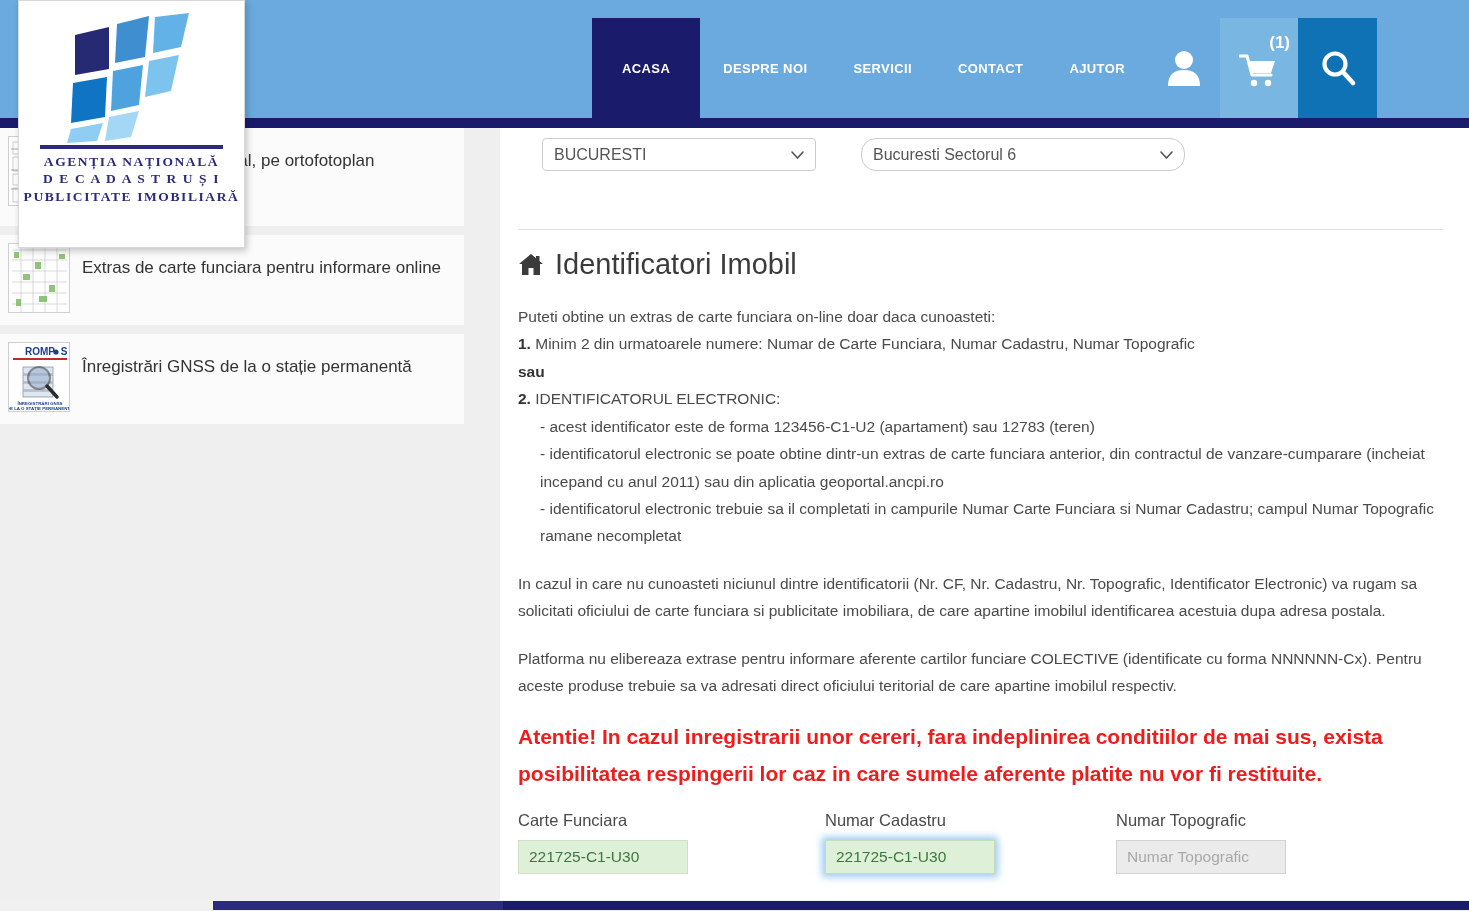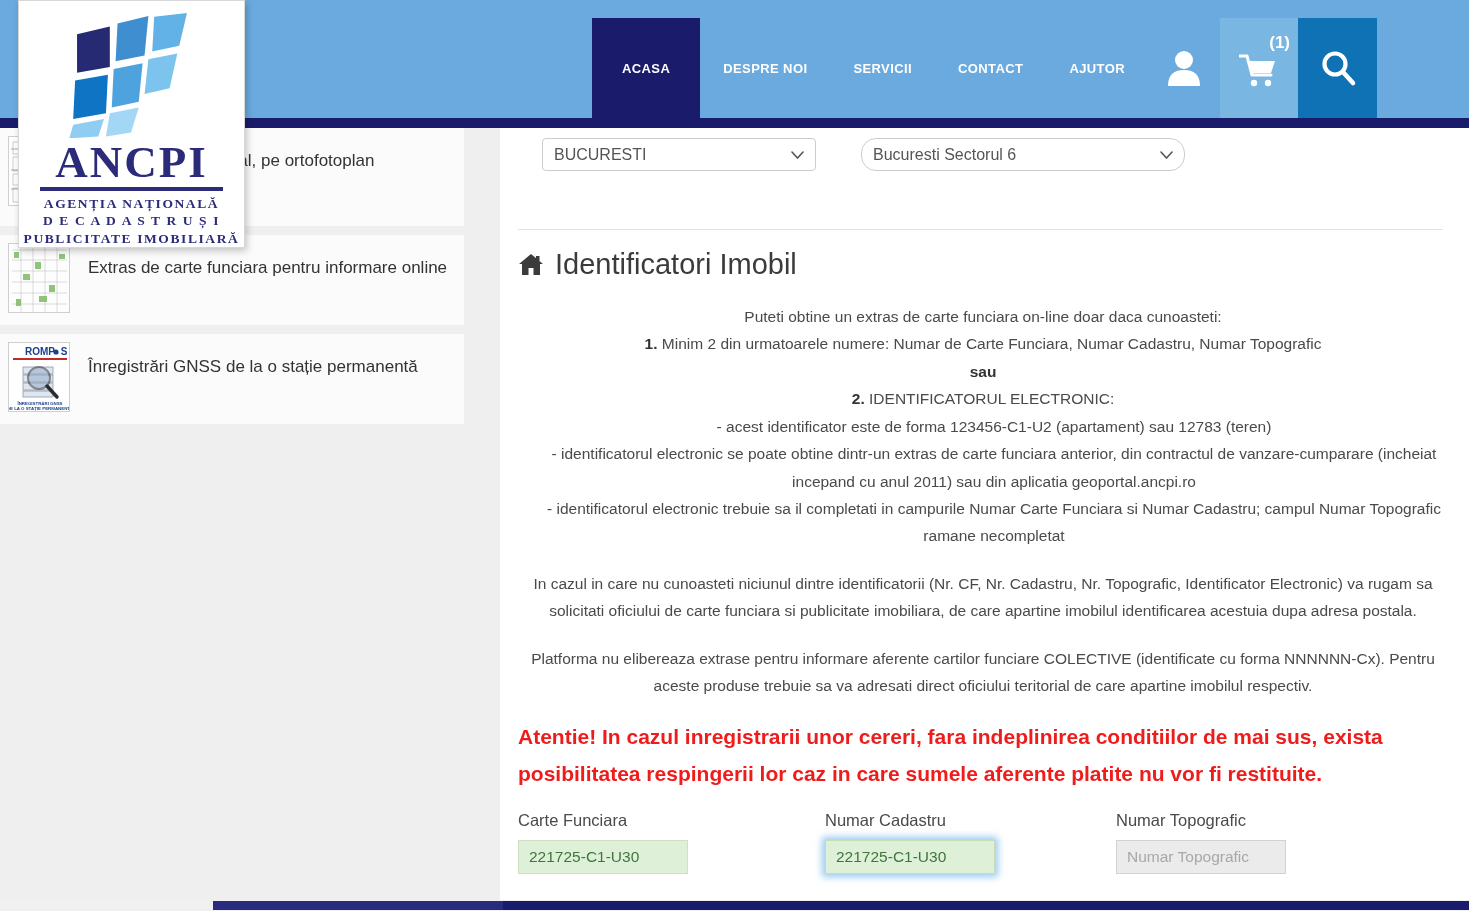--- a/index.html
+++ b/index.html
@@ -138,21 +138,21 @@
   .side-thumb {
     width: 62px; height: 70px;
     border: 1px solid #cfcfcf;
     background: #ffffff;
     flex: 0 0 auto;
     overflow: hidden;
   }
   .side-label {
     font-size: 17px;
     color: #333333;
-    margin-left: 18px;
+    margin-left: 12px;
     margin-top: 14px;
     line-height: 1.3;
   }
 
   
   .main {
     position: absolute;
     left: 500px; top: 128px;
     width: 969px;
     height: 783px;
@@ -201,21 +201,20 @@
     font-weight: normal;
     margin: 18px 0 0 18px;
   }
 
   .body-text {
     margin: 0 0 0 18px;
     font-size: 15.5px;
     color: #4a4a4a;
     line-height: 1.77;
     width: 930px;
-    text-align: center;
   }
   .block-gap { height: 20px; }
   .indent { padding-left: 22px; }
   strong { color: #333333; }
 
   .warn {
     margin: 0 0 0 18px;
     width: 925px;
     font-size: 21px;
     color: #ef1c1c;
@@ -473,21 +472,20 @@
         <polygon points="18,22 52,14 52,56 18,62" fill="#252a72"></polygon>
         <polygon points="60,11 92,3 88,44 58,50" fill="#3f8fd0"></polygon>
         <polygon points="98,4 132,0 124,34 96,40" fill="#62b2e8"></polygon>
         <polygon points="16,70 50,64 48,104 14,110" fill="#0f74c4"></polygon>
         <polygon points="56,58 86,52 82,92 54,98" fill="#4ea3df"></polygon>
         <polygon points="92,48 122,42 114,78 88,84" fill="#7cc4ee"></polygon>
         <polygon points="14,116 46,110 40,128 10,130" fill="#8fcdf2"></polygon>
         <polygon points="52,104 82,98 74,124 48,128" fill="#a3d7f5"></polygon>
       </g>
     </svg>
-    <div class="logo-word">ANCPI</div>
     <div class="logo-rule"></div>
     <div class="logo-sub">
       <div>AGENȚIA NAȚIONALĂ</div>
       <div>D E   C A D A S T R U   Ș I</div>
       <div>PUBLICITATE IMOBILIARĂ</div>
     </div>
   </div>
 
   <div class="scrollbar">
     <div class="scroll-thumb"></div>

